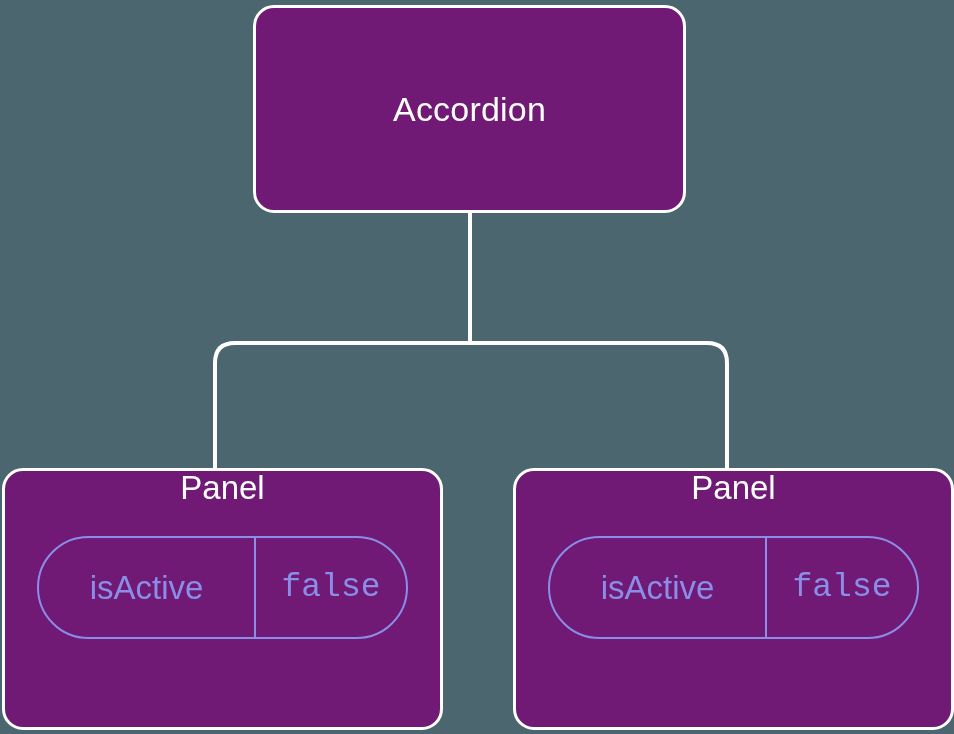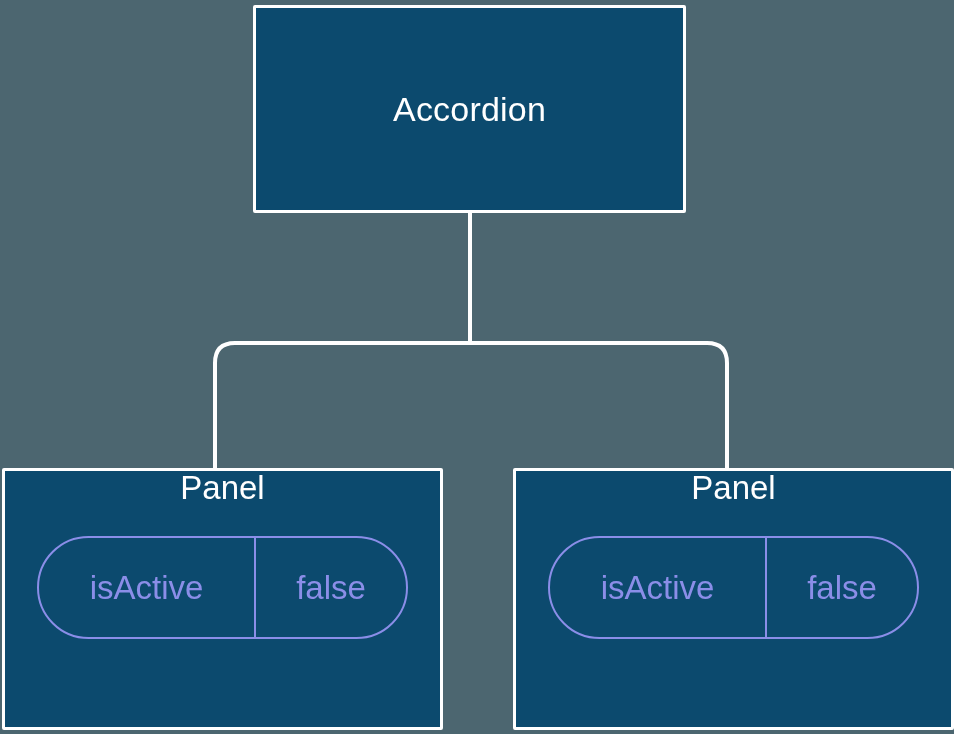--- a/index.html
+++ b/index.html
@@ -29,23 +29,23 @@
     width: 954px;
     height: 734px;
     z-index: 1;
   }
 
   
   .node {
     position: absolute;
     z-index: 2;
     box-sizing: border-box;
-    background: #0c4a6e;
+    background: #701a75;
     border: 3px solid #ffffff;
-    border-radius: 2px;
+    border-radius: 21px;
     display: flex;
     flex-direction: column;
     align-items: center;
   }
 
   
   .node.root {
     left: 253px;
     top: 5px;
     width: 433px;
@@ -97,20 +97,21 @@
     font-size: 33px;
     line-height: 1;
     font-weight: 400;
   }
   .prop-key {
     flex: 0 0 215px;
     border-right: 2px solid #8b8ee8;
   }
   .prop-value {
     flex: 1 1 auto;
+    font-family: Liberation Mono, monospace;
   }
 </style>
 </head>
 <body>
 
 <div id="canvas">
 
   <svg id="edges" viewBox="0 0 954 734" width="954" height="734" aria-hidden="true">
 
     <path d="M 470 213 L 470 343" fill="none" stroke="#ffffff" stroke-width="4" stroke-linecap="butt"></path>

